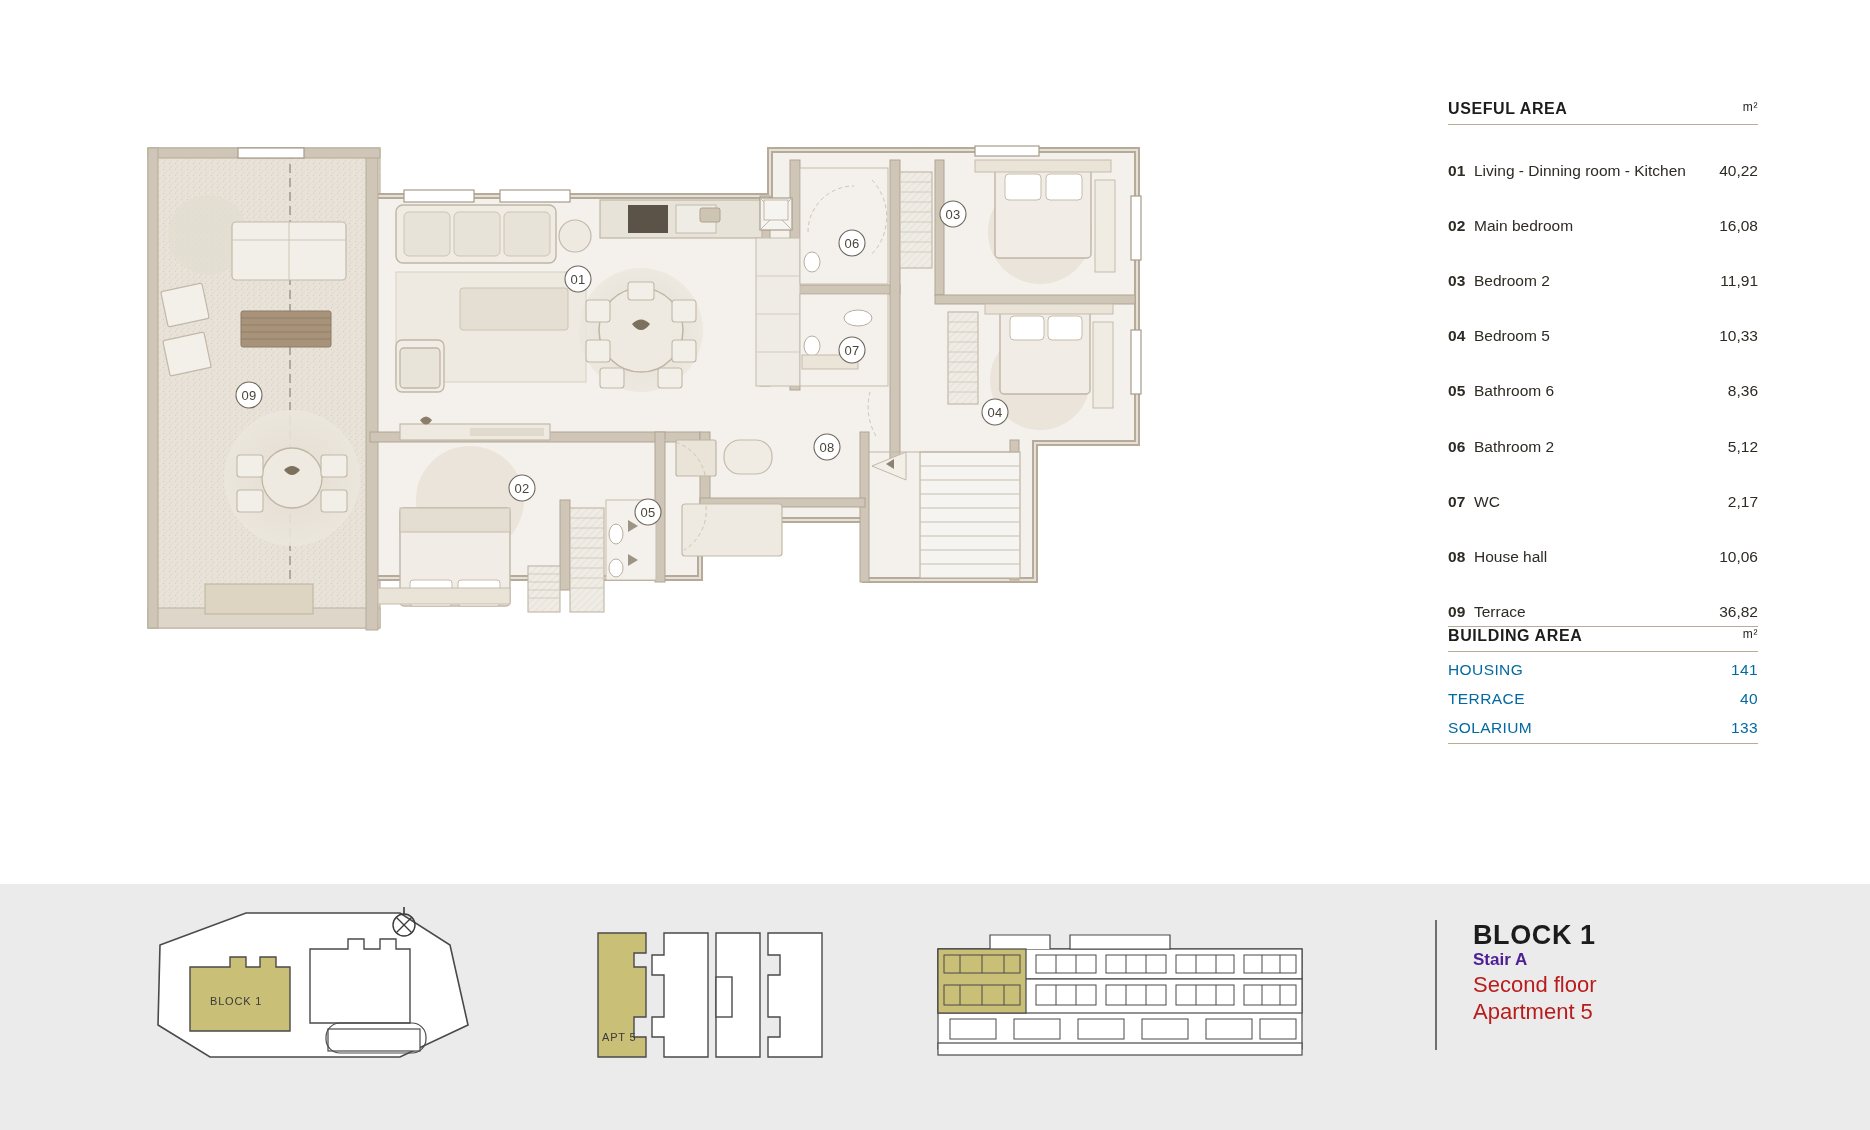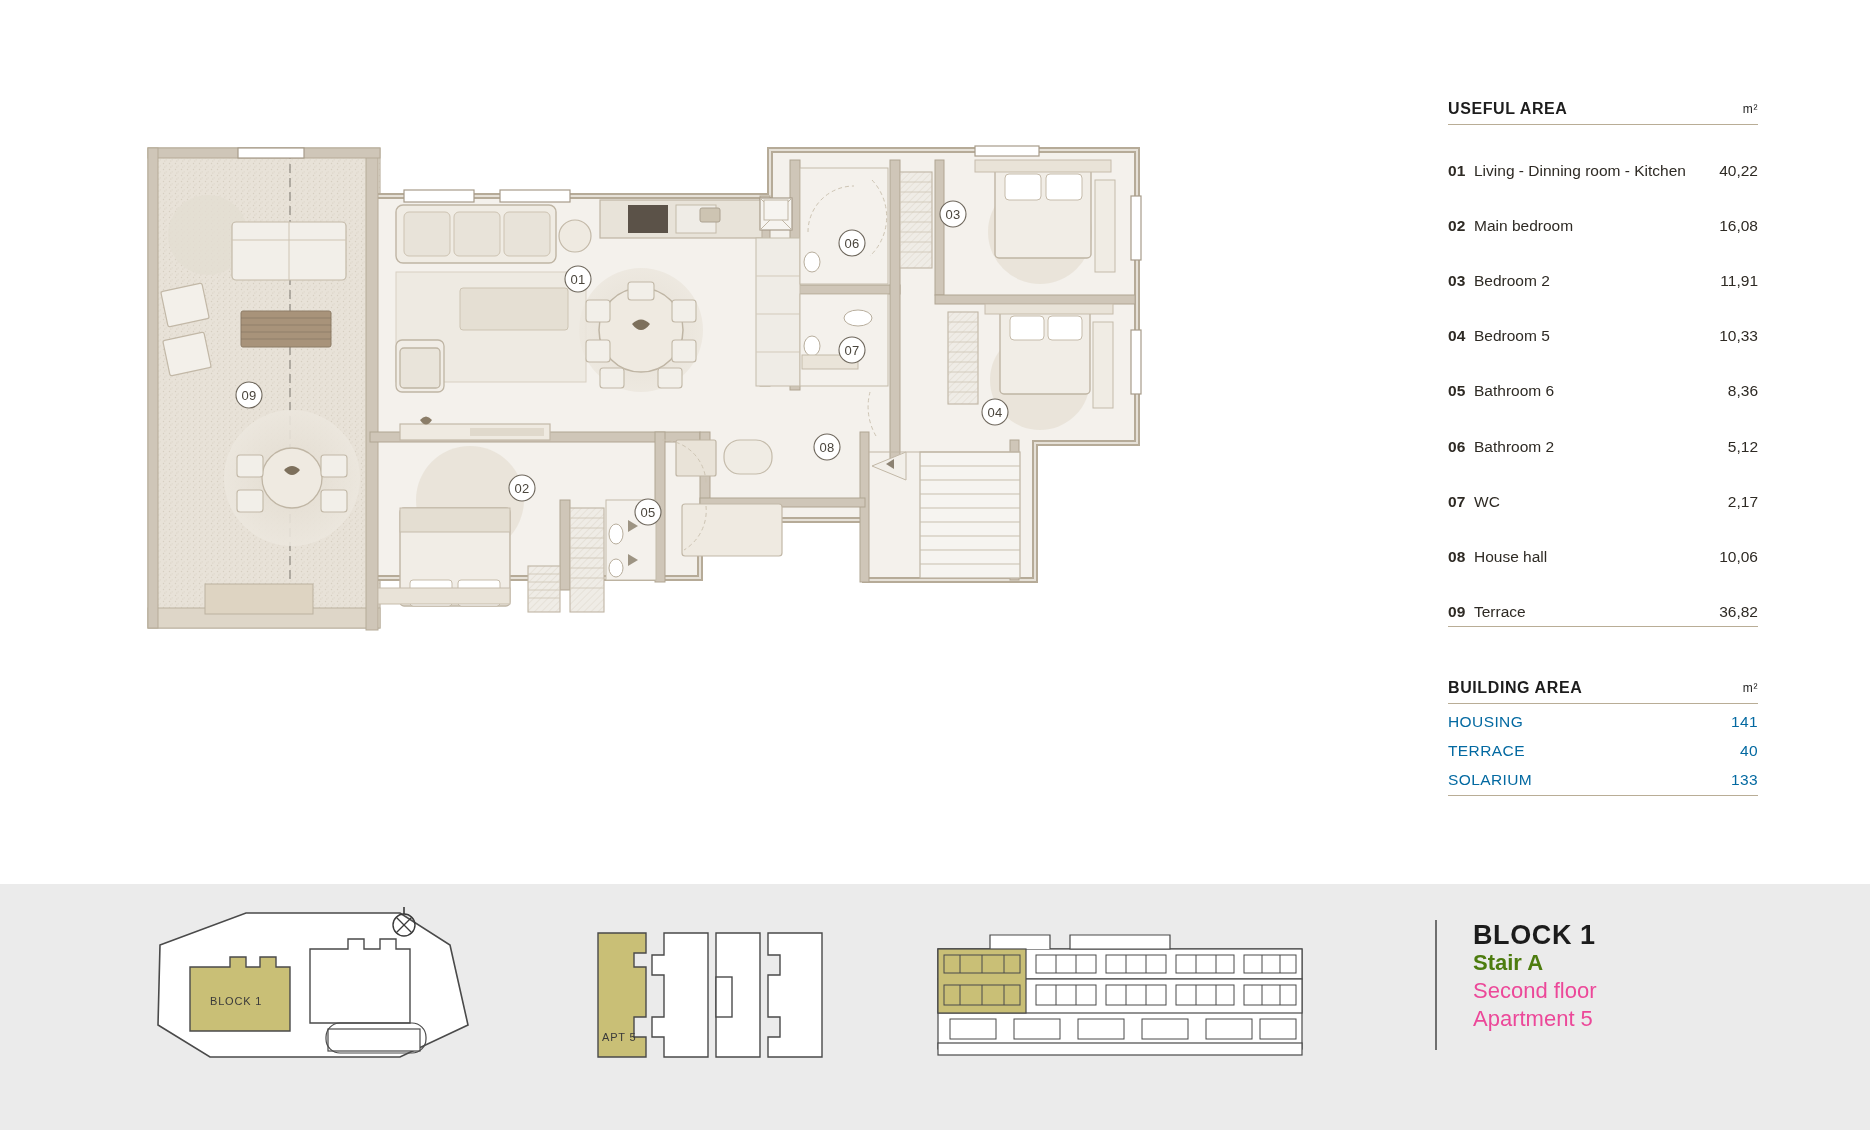--- a/index.html
+++ b/index.html
@@ -35,21 +35,21 @@
   
   #legend {
     position: absolute;
     left: 1448px;
     top: 100px;
     width: 310px;
   }
   .legend-head {
     display: flex;
     justify-content: space-between;
-    align-items: center;
+    align-items: flex-start;
     font-size: 16px;
     font-weight: bold;
     letter-spacing: .6px;
     color: #1d1d1d;
     padding-bottom: 6px;
   }
   .legend-head .unit { font-weight: normal; font-size: 12px; }
   .rule {
     height: 1px;
     background: #b9ad96;
@@ -65,21 +65,21 @@
   }
   .legend-row .num {
     font-weight: bold;
     width: 26px;
     flex: none;
     letter-spacing: .2px;
   }
   .legend-row .lbl { flex: 1 1 auto; margin-top: 28px; }
   .legend-row .val { flex: none; text-align: left; }
 
-  .legend-block2 { margin-top: 52px; }
+  .legend-block2 { }
   .legend-row2 {
     display: flex;
     justify-content: space-between;
     font-size: 15.5px;
     letter-spacing: .4px;
     padding: 5.5px 0;
     color: #0369a1;
   }
 
   
@@ -105,29 +105,29 @@
     height: 130px;
   }
   #block-info .line1 {
     font-size: 27px;
     font-weight: bold;
     letter-spacing: .6px;
     color: #1c1c1c;
     line-height: 1.12;
   }
   #block-info .line2 {
-    font-size: 22px;
+    font-size: 17px;
     font-weight: bold;
-    color: #4d7c0f;
+    color: #4c1d95;
     line-height: 1.22;
   }
   #block-info .line3,
   #block-info .line4 {
     font-size: 22px;
-    color: #ec4899;
+    color: #b91c1c;
     line-height: 1.25;
   }
   .thumb-caption {
     font-size: 11px;
     letter-spacing: .8px;
     fill: #3a3a3a;
     font-family: "Liberation Sans", sans-serif;
   }
 </style>
 </head>

